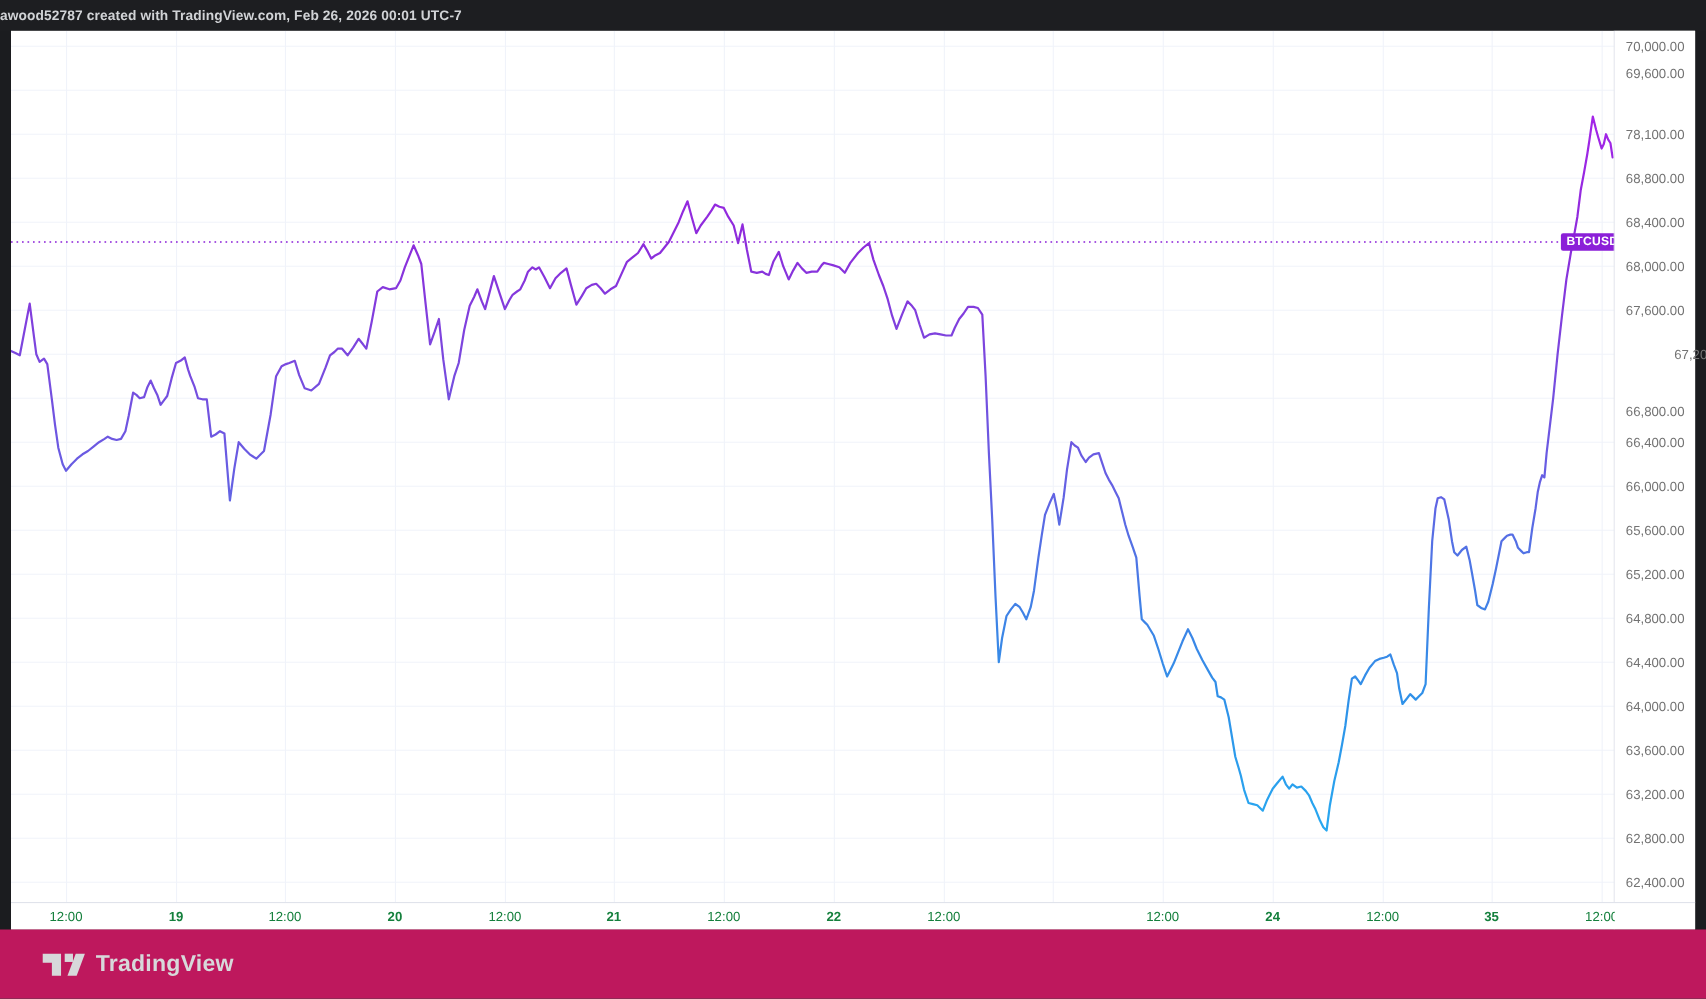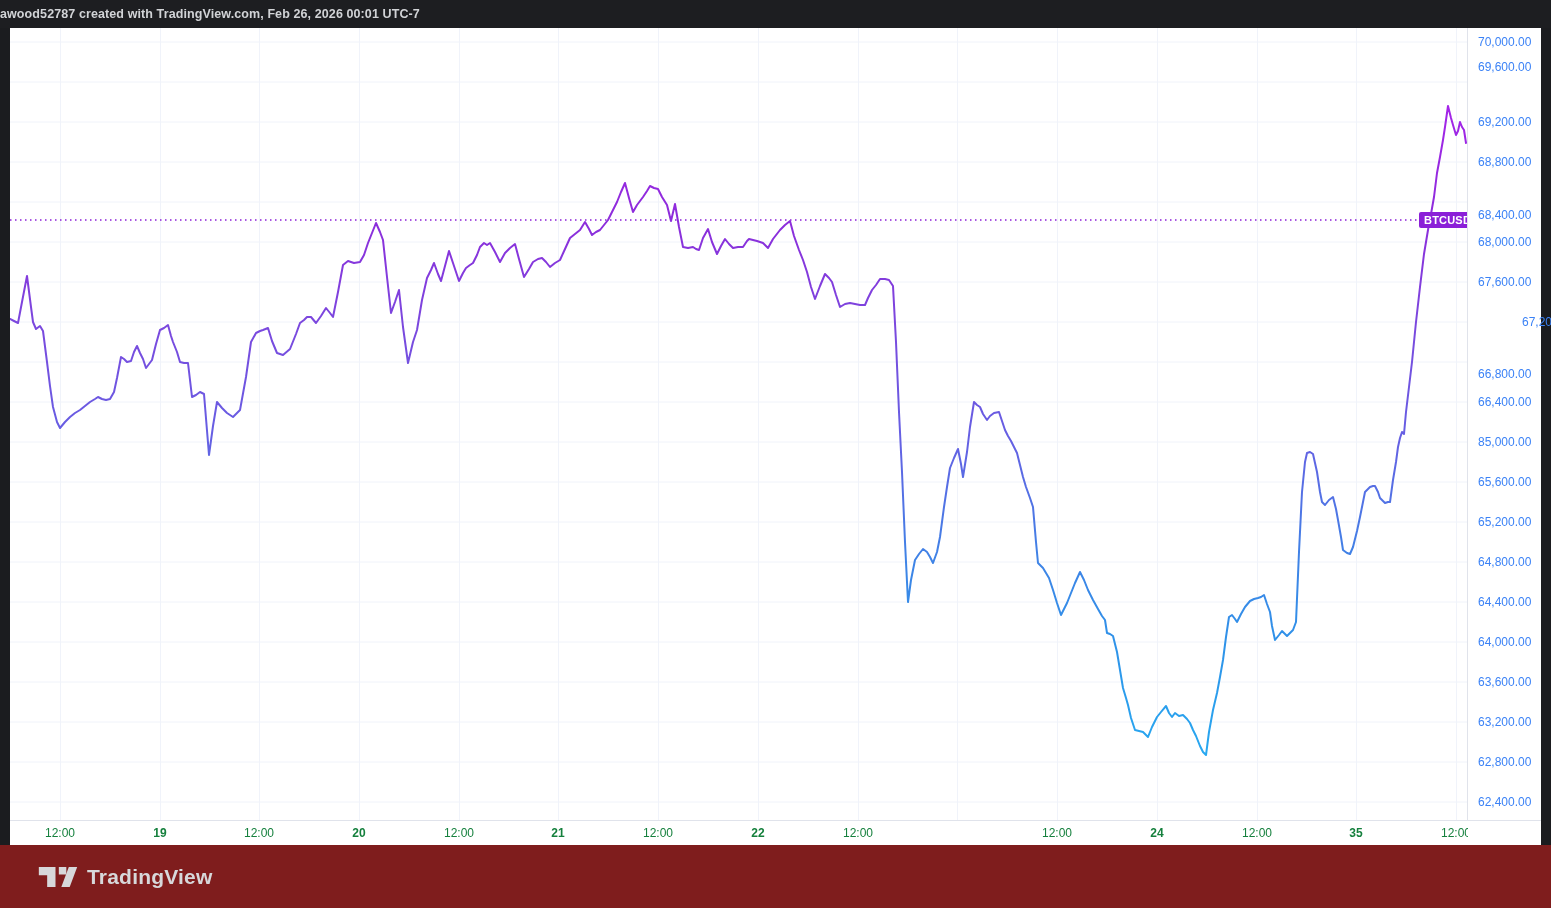--- a/index.html
+++ b/index.html
@@ -23,38 +23,38 @@
     position:absolute;left:0;top:0;width:1458px;height:792px;overflow:hidden;
   }
   .plot svg{position:absolute;left:0;top:0;}
   .vsep{
     position:absolute;left:1457px;top:0;width:1px;height:817px;background:#e0e3eb;
   }
   .price-axis{
     position:absolute;left:1458px;top:0;width:73px;height:792px;background:#ffffff;
   }
   .price-axis .plabel{
-    position:absolute;left:10px;font-size:12px;color:#3b82f6;white-space:nowrap;line-height:14px;
+    position:absolute;left:10px;font-size:12px;color:#737373;white-space:nowrap;line-height:14px;
   }
   .time-axis{
     position:absolute;left:0;top:792px;width:1531px;height:25px;background:#ffffff;
     border-top:1px solid #e0e3eb;box-sizing:border-box;
   }
   .time-axis .clipper{position:absolute;left:0;top:0;width:1458px;height:24px;overflow:hidden;}
   .time-axis .tlabel{
     position:absolute;top:5px;transform:translateX(-50%);
     font-size:12px;color:#15803d;white-space:nowrap;
   }
   .time-axis .tlabel.major{font-weight:700;}
   .symbol-badge{
     position:absolute;height:16px;line-height:16px;padding:0 5px;border-radius:2px;
     color:#ffffff;font-size:11px;font-weight:700;letter-spacing:.2px;
   }
   .footer{
-    position:absolute;left:0;top:845px;width:1551px;height:63px;background:#7f1d1d;
+    position:absolute;left:0;top:845px;width:1551px;height:63px;background:#be185d;
     display:flex;align-items:center;
   }
   .tv-logo{display:flex;align-items:center;margin-left:38px;cursor:pointer;}
   .tv-logo svg{display:block;}
   .tv-logo .wordmark{
     margin-left:9px;font-size:21px;font-weight:700;color:#d7d8da;letter-spacing:.2px;
   }
 </style>
 </head>
 <body>
@@ -116,29 +116,29 @@
         <line x1="1446.5" y1="0" x2="1446.5" y2="792" stroke="#f0f3fa" stroke-width="1"></line>
         <line x1="0" y1="192" x2="1458" y2="192" stroke="#8b1fd8" stroke-width="1.5" stroke-dasharray="1.5,3.5"></line>
         <polyline points="0,291.0 4,293.0 8,295.0 12,274.0 17,248.0 21,279.0 23,294.0 26,301.0 30,298.0 33,303.0 37,334.0 40,358.0 43,379.0 47,394.0 50,400.0 55,394.0 60,389.0 65,385.0 70,382.0 75,378.0 80,374.0 85,371.0 88,369.0 92,371.0 96,372.0 100,371.0 104,364.0 107,350.0 111,329.0 114,331.0 117,334.0 121,333.0 124,324.0 127,318.0 130,325.0 133,331.0 136,340.0 139,336.0 142,332.0 146,316.0 150,302.0 154,300.0 158,297.0 161,308.0 163,314.0 167,324.0 170,334.0 174,335.0 178,335.0 182,369.0 186,367.0 190,364.0 194,366.0 199,427.0 203,398.0 207,374.0 212,380.0 217,385.0 220,387.0 223,389.0 227,385.0 230,382.0 236,349.0 241,314.0 246,305.0 250,303.0 253,302.0 258,300.0 262,313.0 267,325.0 273,327.0 280,321.0 286,306.0 290,295.0 294,292.0 297,289.0 301,289.0 306,295.0 311,288.0 316,280.0 320,285.0 323,289.0 328,264.0 333,237.0 338,233.0 344,235.0 350,234.0 354,227.0 358,215.0 362,205.0 366,195.0 370,204.0 373,212.0 377,249.0 381,285.0 385,274.0 389,262.0 393,299.0 398,335.0 403,314.0 407,302.0 412,272.0 417,250.0 421,242.0 424,235.0 428,246.0 431,253.0 435,238.0 439,223.0 443,235.0 449,253.0 453,245.0 456,240.0 460,237.0 463,235.0 467,227.0 470,219.0 474,215.0 477,217.0 480,215.0 485,224.0 490,234.0 495,225.0 500,220.0 505,216.0 509,231.0 514,249.0 519,241.0 523,234.0 528,231.0 532,230.0 536,234.0 540,239.0 545,235.0 550,232.0 555,221.0 560,210.0 565,206.0 570,202.0 575,194.0 579,201.0 582,207.0 586,204.0 590,202.0 594,197.0 598,192.0 602,184.0 607,174.0 611,164.0 615,155.0 619,170.0 623,184.0 627,177.0 633,169.0 637,163.0 640,158.0 644,160.0 648,161.0 652,169.0 657,177.0 661,193.0 665,176.0 669,199.0 673,219.0 678,220.0 683,219.0 686,221.0 689,222.0 693,210.0 698,201.0 702,214.0 707,226.0 711,218.0 715,211.0 719,216.0 723,220.0 728,219.0 733,219.0 737,213.0 739,211.0 743,212.0 747,213.0 753,215.0 758,220.0 763,211.0 770,202.0 775,197.0 780,193.0 784,208.0 789,222.0 793,232.0 797,244.0 801,259.0 805,271.0 810,258.0 815,246.0 819,250.0 822,254.0 826,267.0 830,279.0 835,276.0 840,275.0 845,276.0 850,277.0 855,277.0 858,270.0 862,262.0 866,257.0 870,251.0 875,251.0 879,252.0 883,258.0 886,314.0 889,384.0 892,444.0 895,514.0 898,574.0 901,552.0 905,532.0 909,526.0 913,521.0 917,524.0 920,529.0 923,535.0 927,524.0 930,509.0 934,479.0 937,459.0 940,440.0 944,430.0 948,421.0 951,436.0 953,449.0 957,424.0 960,399.0 964,374.0 967,377.0 970,379.0 973,386.0 977,392.0 980,388.0 984,385.0 989,384.0 992,393.0 995,402.0 998,408.0 1001,413.0 1004,419.0 1007,425.0 1010,437.0 1013,449.0 1016,459.0 1020,470.0 1023,479.0 1026,514.0 1028,535.0 1031,538.0 1033,540.0 1036,545.0 1039,550.0 1043,562.0 1047,575.0 1051,587.0 1054,581.0 1057,575.0 1061,565.0 1065,555.0 1070,544.0 1074,552.0 1078,562.0 1083,572.0 1088,581.0 1092,588.0 1095,592.0 1097,605.0 1100,606.0 1103,608.0 1107,624.0 1110,642.0 1113,660.0 1116,670.0 1118,677.0 1121,690.0 1125,702.0 1129,703.0 1133,704.0 1138,709.0 1142,699.0 1147,689.0 1151,684.0 1156,678.0 1159,685.0 1162,689.0 1165,685.0 1169,688.0 1173,687.0 1177,691.0 1180,695.0 1183,702.0 1186,708.0 1190,718.0 1193,724.0 1196,727.0 1199,704.0 1203,682.0 1207,665.0 1210,649.0 1213,632.0 1216,609.0 1219,589.0 1222,587.0 1225,591.0 1227,594.0 1231,586.0 1235,579.0 1240,573.0 1244,571.0 1248,570.0 1251,569.0 1254,567.0 1257,576.0 1260,584.0 1262,598.0 1265,612.0 1269,607.0 1272,603.0 1275,606.0 1277,608.0 1280,605.0 1283,602.0 1286,594.0 1289,524.0 1292,464.0 1295,434.0 1297,425.0 1300,424.0 1303,426.0 1307,444.0 1310,464.0 1312,474.0 1315,477.0 1319,472.0 1323,469.0 1326,481.0 1328,492.0 1331,509.0 1333,522.0 1337,525.0 1340,526.0 1343,519.0 1347,503.0 1350,489.0 1353,474.0 1355,464.0 1358,461.0 1360,459.0 1363,458.0 1365,458.0 1368,464.0 1370,470.0 1373,473.0 1375,475.0 1378,474.0 1380,474.0 1383,452.0 1386,434.0 1388,419.0 1390,410.0 1392,404.0 1394,406.0 1396,384.0 1399,359.0 1402,334.0 1406,294.0 1410,259.0 1414,226.0 1418,202.0 1421,186.0 1424,169.0 1427,145.0 1430,129.0 1433,112.0 1435,99.0 1438,78.0 1441,90.0 1443,97.0 1446,107.0 1448,103.0 1450,94.0 1452,99.0 1454,102.0 1456,115.0" fill="none" stroke="url(#lineGrad)" stroke-width="2" stroke-linejoin="round" stroke-linecap="round"></polyline>
       </svg>
     <div class="symbol-badge" id="symbol-badge" style="background: rgb(139, 31, 216); top: 184px; left: 1409px;">BTCUSD</div>
   </div>
   <div class="vsep"></div>
   <div class="price-axis" id="price-axis">
       <div class="plabel" style="top: 7px;">70,000.00</div>
       <div class="plabel" style="top: 32px;">69,600.00</div>
-      <div class="plabel" style="top: 87px;">69,200.00</div>
+      <div class="plabel" style="top: 87px;">78,100.00</div>
       <div class="plabel" style="top: 127px;">68,800.00</div>
-      <div class="plabel" style="top: 180px;">68,400.00</div>
+      <div class="plabel" style="top: 167px;">68,400.00</div>
       <div class="plabel" style="top: 207px;">68,000.00</div>
       <div class="plabel" style="top: 247px;">67,600.00</div>
       <div class="plabel" style="top: 287px; margin-left: 44px;">67,200.00</div>
       <div class="plabel" style="top: 327px; margin-top: 12px;">66,800.00</div>
       <div class="plabel" style="top: 367px;">66,400.00</div>
-      <div class="plabel" style="top: 407px;">85,000.00</div>
+      <div class="plabel" style="top: 407px;">66,000.00</div>
       <div class="plabel" style="top: 447px;">65,600.00</div>
       <div class="plabel" style="top: 487px;">65,200.00</div>
       <div class="plabel" style="top: 527px;">64,800.00</div>
       <div class="plabel" style="top: 567px;">64,400.00</div>
       <div class="plabel" style="top: 607px;">64,000.00</div>
       <div class="plabel" style="top: 647px;">63,600.00</div>
       <div class="plabel" style="top: 687px;">63,200.00</div>
       <div class="plabel" style="top: 727px;">62,800.00</div>
       <div class="plabel" style="top: 767px;">62,400.00</div>
     </div>

